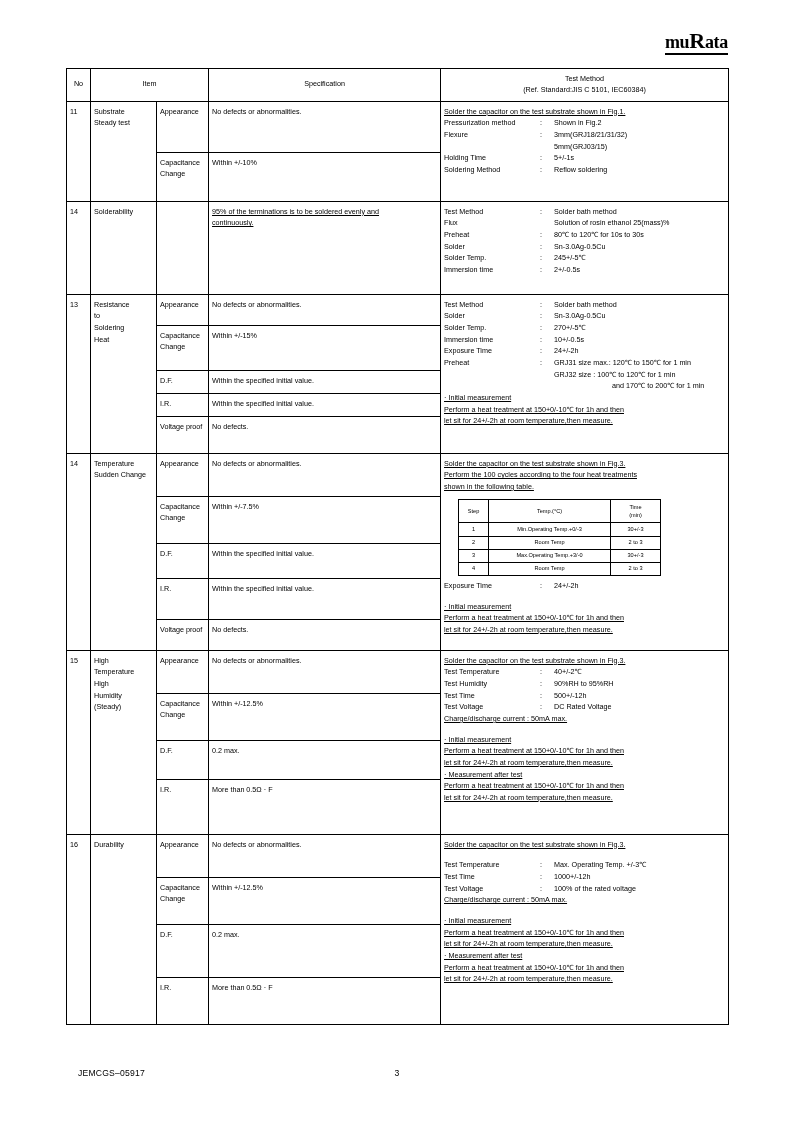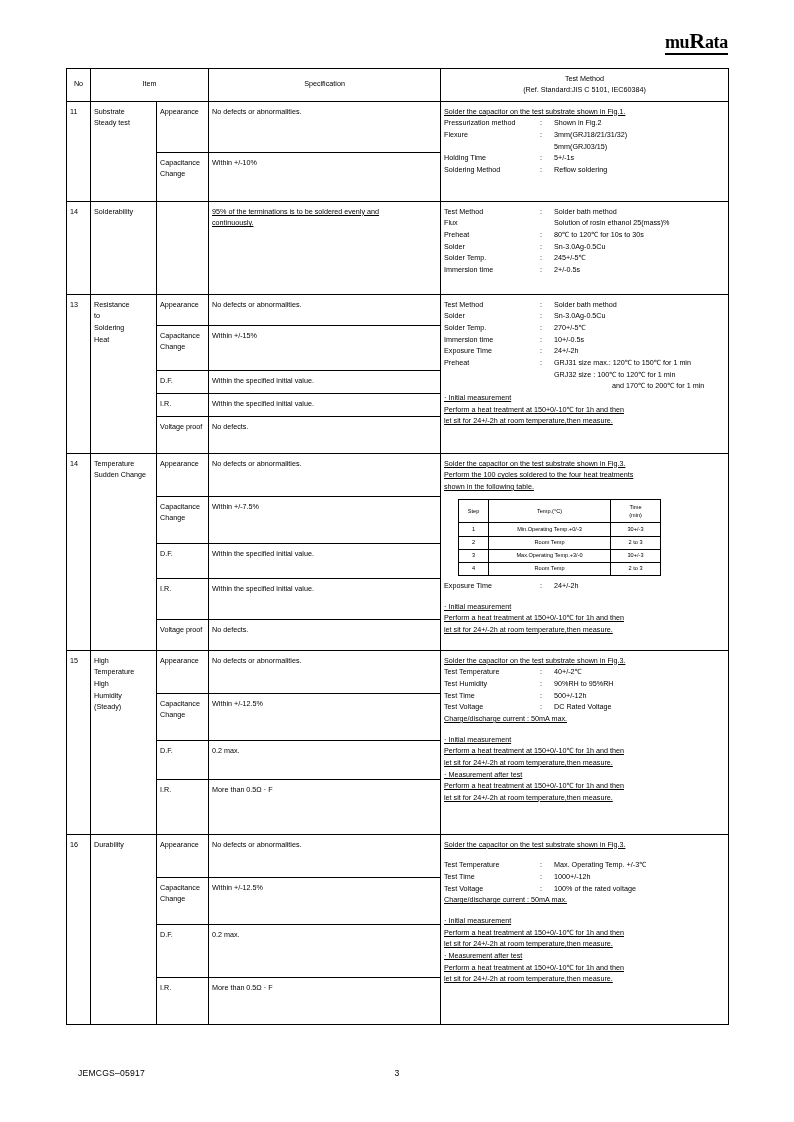--- a/index.html
+++ b/index.html
@@ -253,21 +253,21 @@
       <tr>
         <td class="no-cell" rowspan="5">14</td>
         <td rowspan="5">
           <span>Temperature</span><br>
           <span>Sudden Change</span>
         </td>
         <td>Appearance</td>
         <td style="height:34px">No defects or abnormalities.</td>
         <td rowspan="5">
           <span class="plain">Solder the capacitor on the test substrate shown in Fig.3.</span>
-          <span class="plain">Perform the 100 cycles soldered to the four heat treatments</span>
+          <span class="plain">Perform the 100 cycles according to the four heat treatments</span>
           <span class="plain">shown in the following table.</span>
 
           <table class="steps">
             <colgroup>
                 <col class="s-step">
                 <col class="s-temp">
                 <col class="s-time">
               </colgroup>
             <thead>
               <tr>

